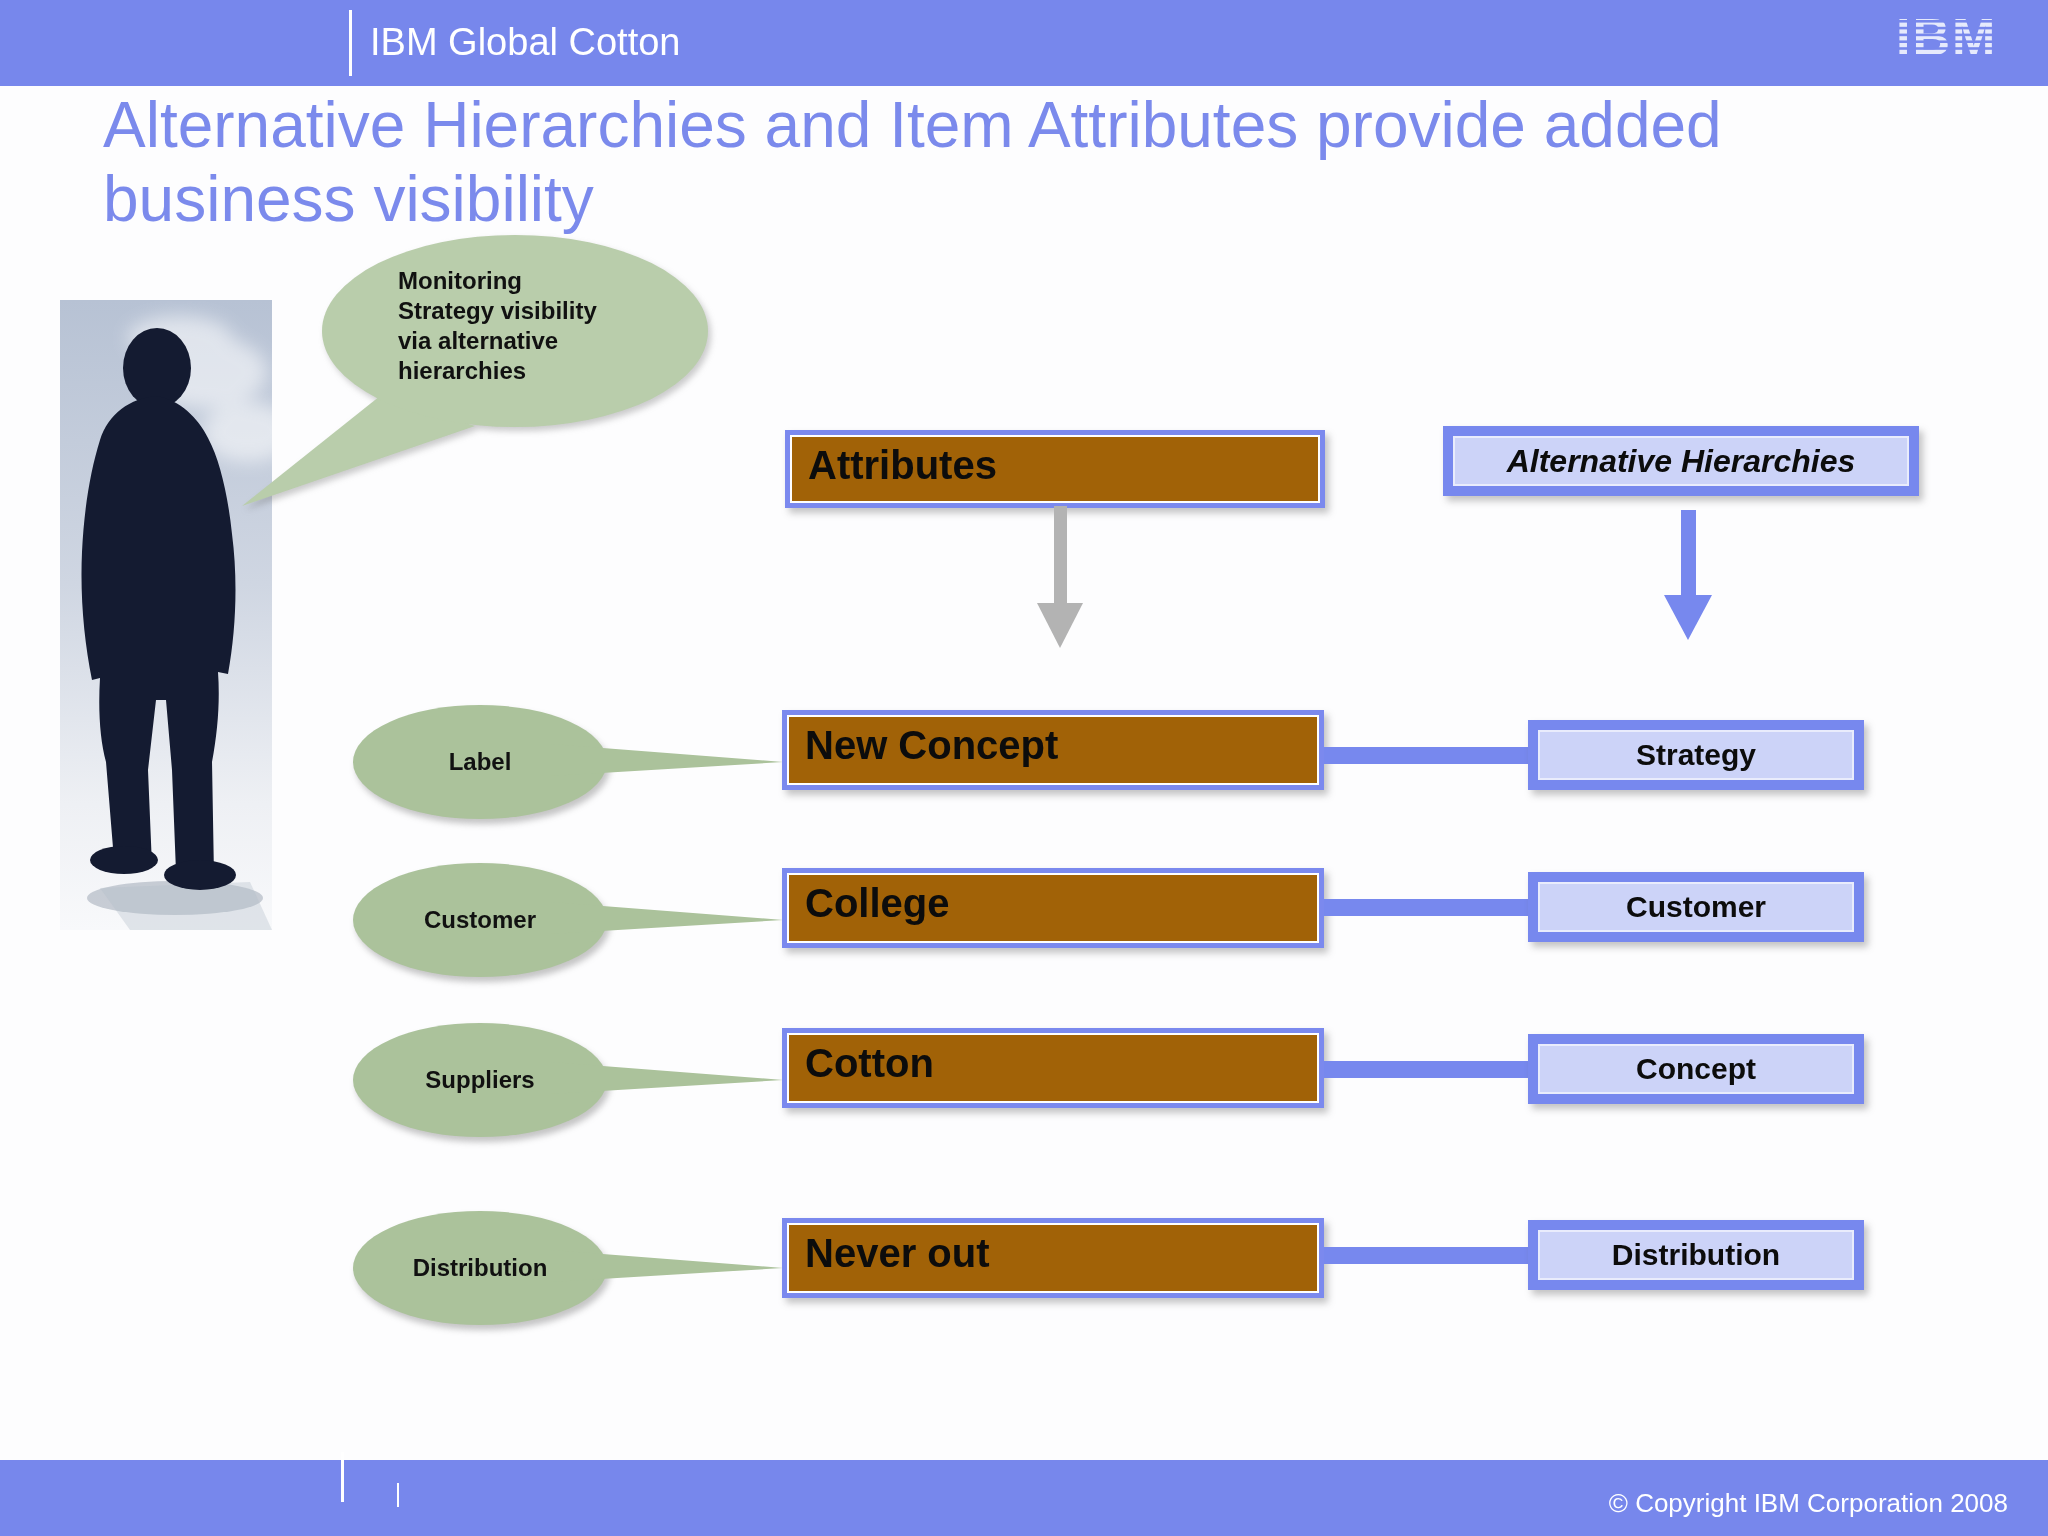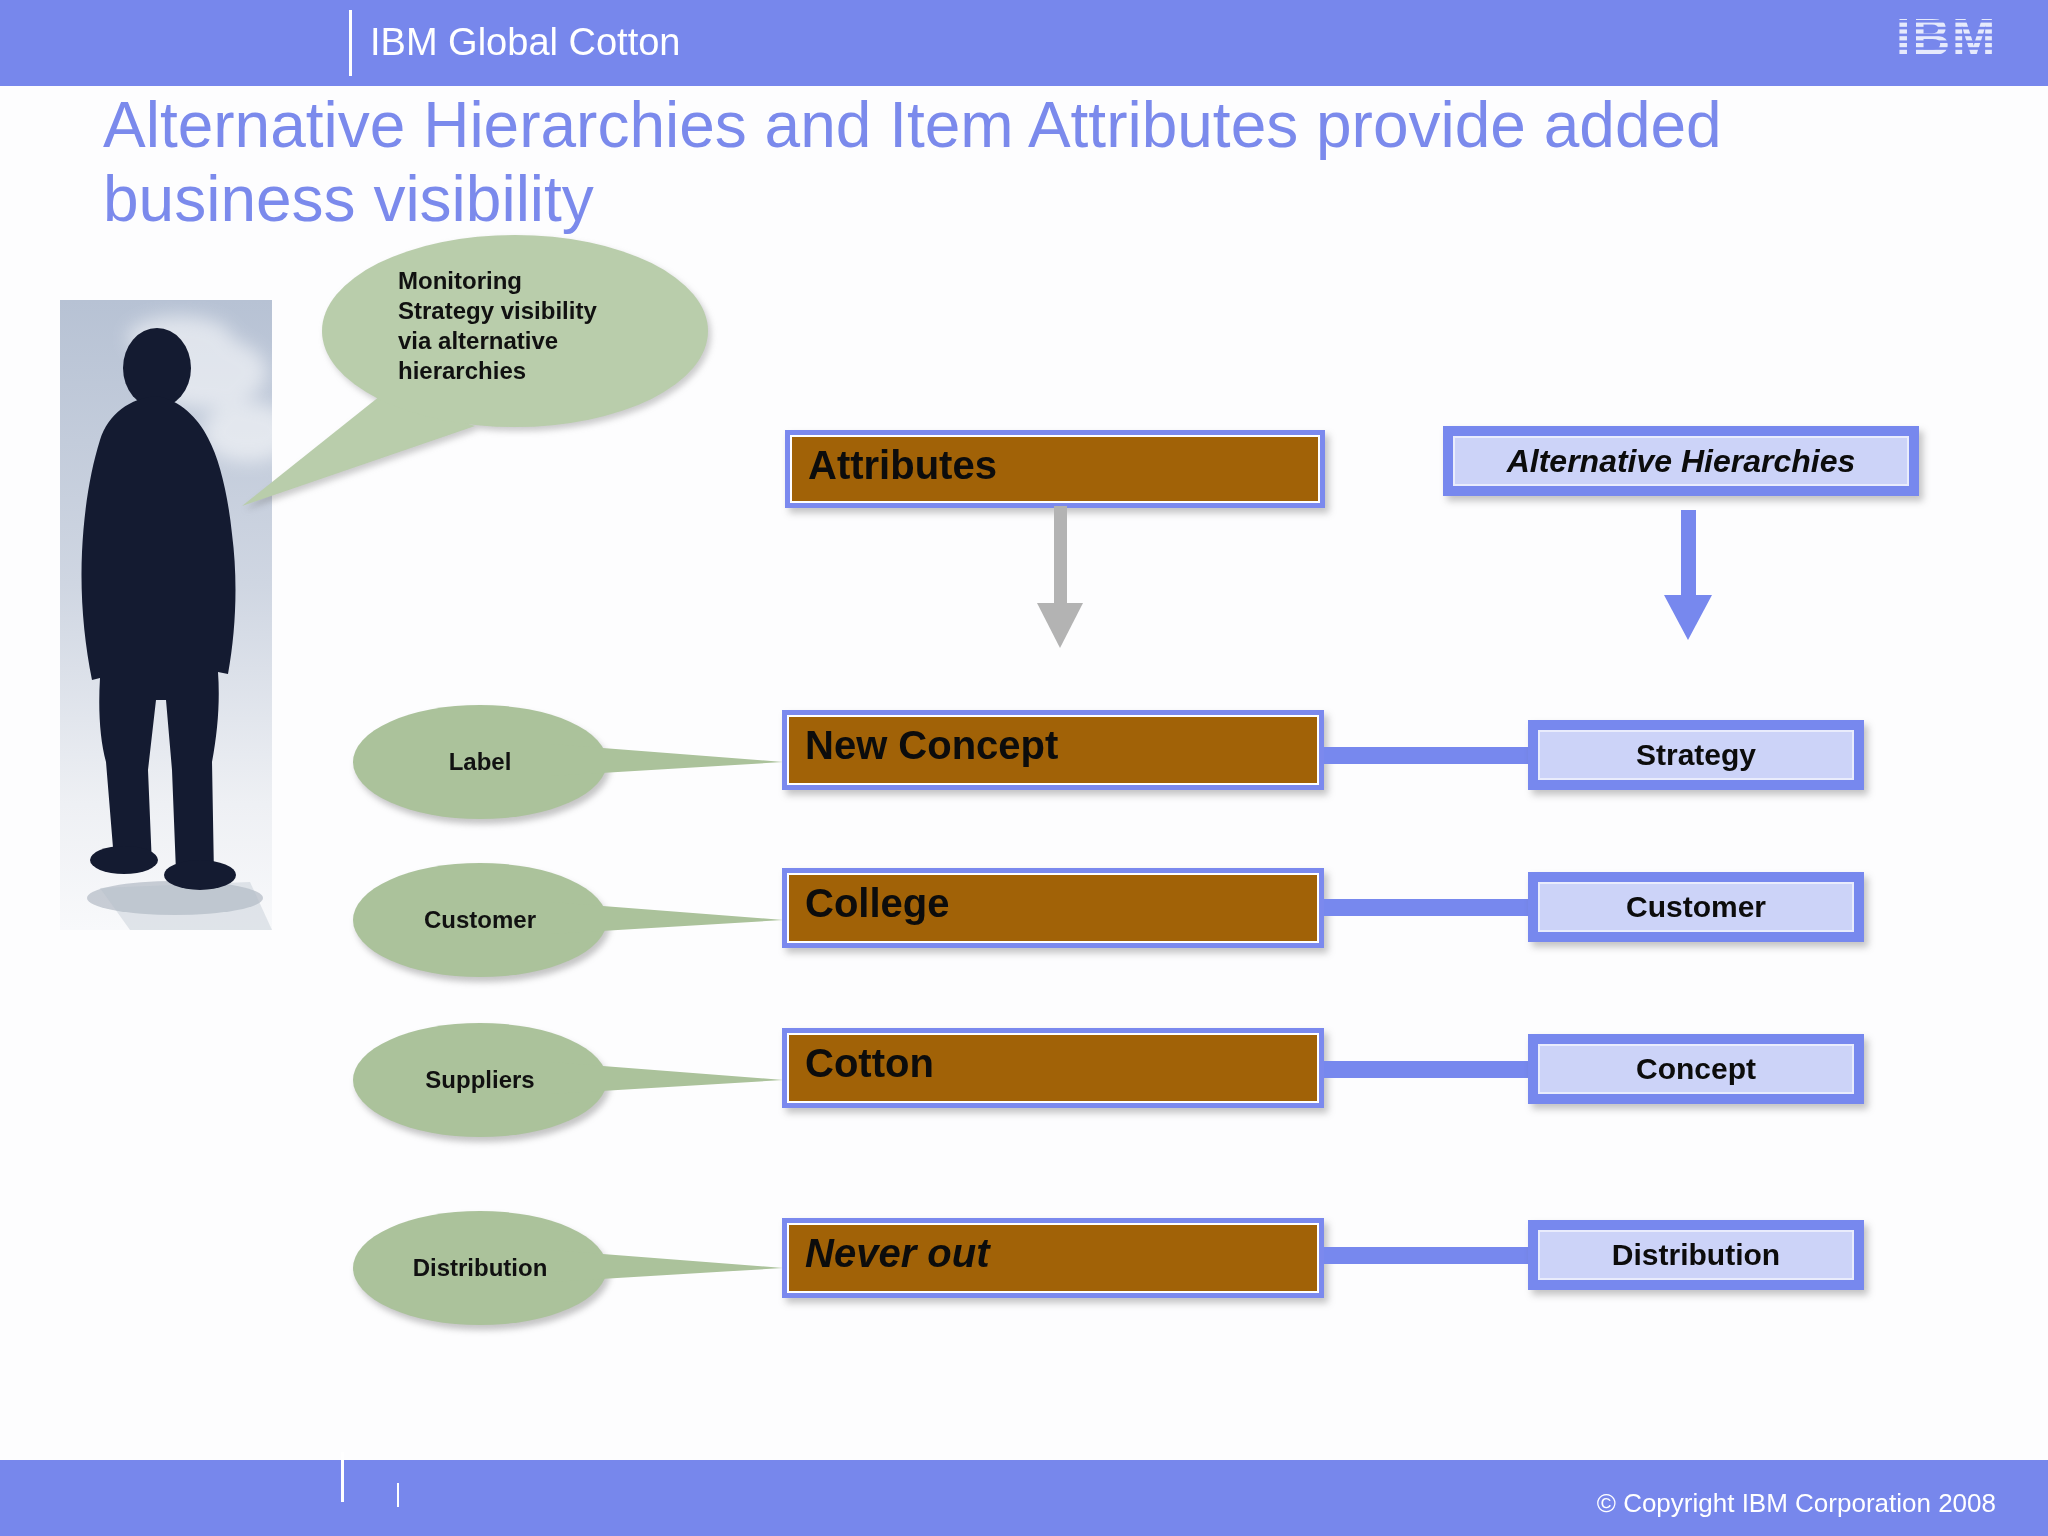--- a/index.html
+++ b/index.html
@@ -9,21 +9,21 @@
   }
   
   .topbar{position:absolute;left:0;top:0;width:2048px;height:86px;background:#7787ec;}
   .topbar-divider{position:absolute;left:349px;top:10px;width:3px;height:66px;background:#ffffff;}
   .topbar-brand{position:absolute;left:370px;top:0;height:86px;line-height:84px;
     font-size:38px;color:#ffffff;white-space:nowrap;}
   .ibm-logo{position:absolute;right:26px;top:8px;}
   .bottombar{position:absolute;left:0;top:1460px;width:2048px;height:76px;background:#7787ec;}
   .footer-divider-tall{position:absolute;left:341px;top:1452px;width:3px;height:50px;background:#ffffff;}
   .footer-divider-small{position:absolute;left:397px;top:1483px;width:2px;height:24px;background:#ffffff;}
-  .copyright{position:absolute;right:52px;top:1488px;font-size:26px;color:#ffffff;white-space:nowrap;}
+  .copyright{position:absolute;right:40px;top:1488px;font-size:26px;color:#ffffff;white-space:nowrap;}
   
   .main-title{position:absolute;left:103px;top:88px;width:1800px;
     font-size:64px;line-height:74px;color:#7b8aec;}
   
   .person{position:absolute;left:60px;top:300px;}
   .bubble-svg{position:absolute;left:230px;top:228px;
     filter:drop-shadow(3px 4px 3px rgba(110,110,110,.35));}
   .bubble-text{position:absolute;left:398px;top:266px;width:200px;
     font-size:24px;font-weight:bold;line-height:30px;color:#111111;}
   
@@ -32,21 +32,21 @@
     font-weight:bold;color:#0c0c0c;}
   .box-cream .lbl{display:block;padding:8px 0 0 18px;font-size:40px;}
   .box-lav{position:absolute;box-sizing:border-box;background:#ccd3f8;
     border:10px solid #7788ee;box-shadow:inset 0 0 0 2px #e9ecfc,4px 5px 7px rgba(110,110,110,.4);
     display:flex;align-items:center;justify-content:center;
     font-weight:bold;color:#0c0c0c;}
   .attr-header{left:785px;top:430px;width:540px;height:78px;}
   .hier-header{left:1443px;top:426px;width:476px;height:70px;font-size:32px;font-style:italic;}
   .attr-box{left:782px;width:542px;height:80px;}
   .hier-box{left:1528px;width:336px;height:70px;font-size:30px;}
-  .r1a{top:710px;} .r2a{top:868px;} .r3a{top:1028px;} .r4a{top:1218px;font-style:italic;}
+  .r1a{top:710px;} .r2a{top:868px;} .r3a{top:1028px;} .r4a{top:1218px;}
   .r1h{top:720px;} .r2h{top:872px;} .r3h{top:1034px;} .r4h{top:1220px;}
   
   .connector{position:absolute;left:1324px;width:204px;height:17px;background:#7788ee;}
   .c1{top:747px;} .c2{top:899px;} .c3{top:1061px;} .c4{top:1247px;}
   
   .oval{position:absolute;left:353px;width:254px;height:114px;border-radius:50%;
     background:#abc29b;box-shadow:3px 5px 6px rgba(110,110,110,.4);
     display:flex;align-items:center;justify-content:center;}
   .oval .tag{width:150px;text-align:center;font-size:24px;font-weight:bold;
     color:#111111;word-break:break-all;line-height:28px;}

